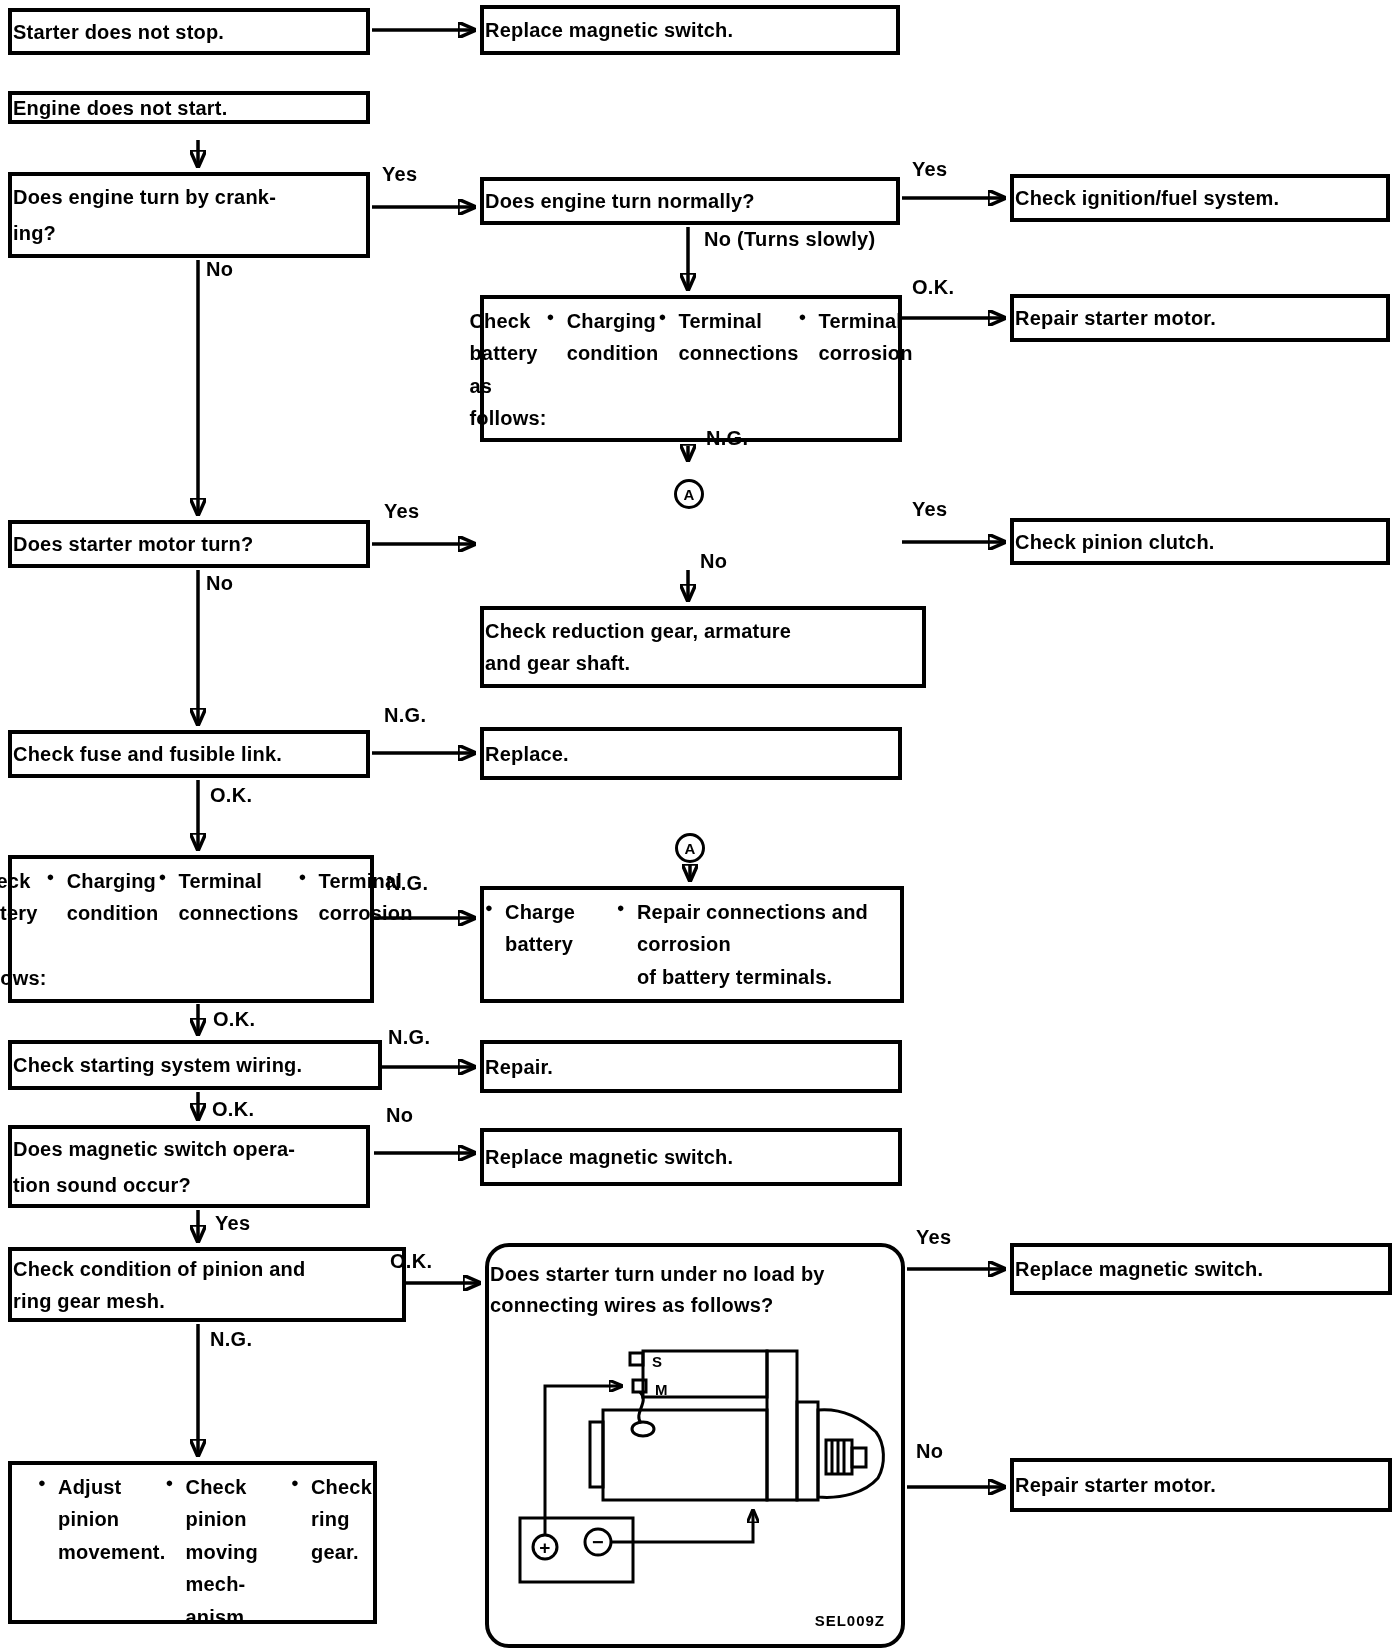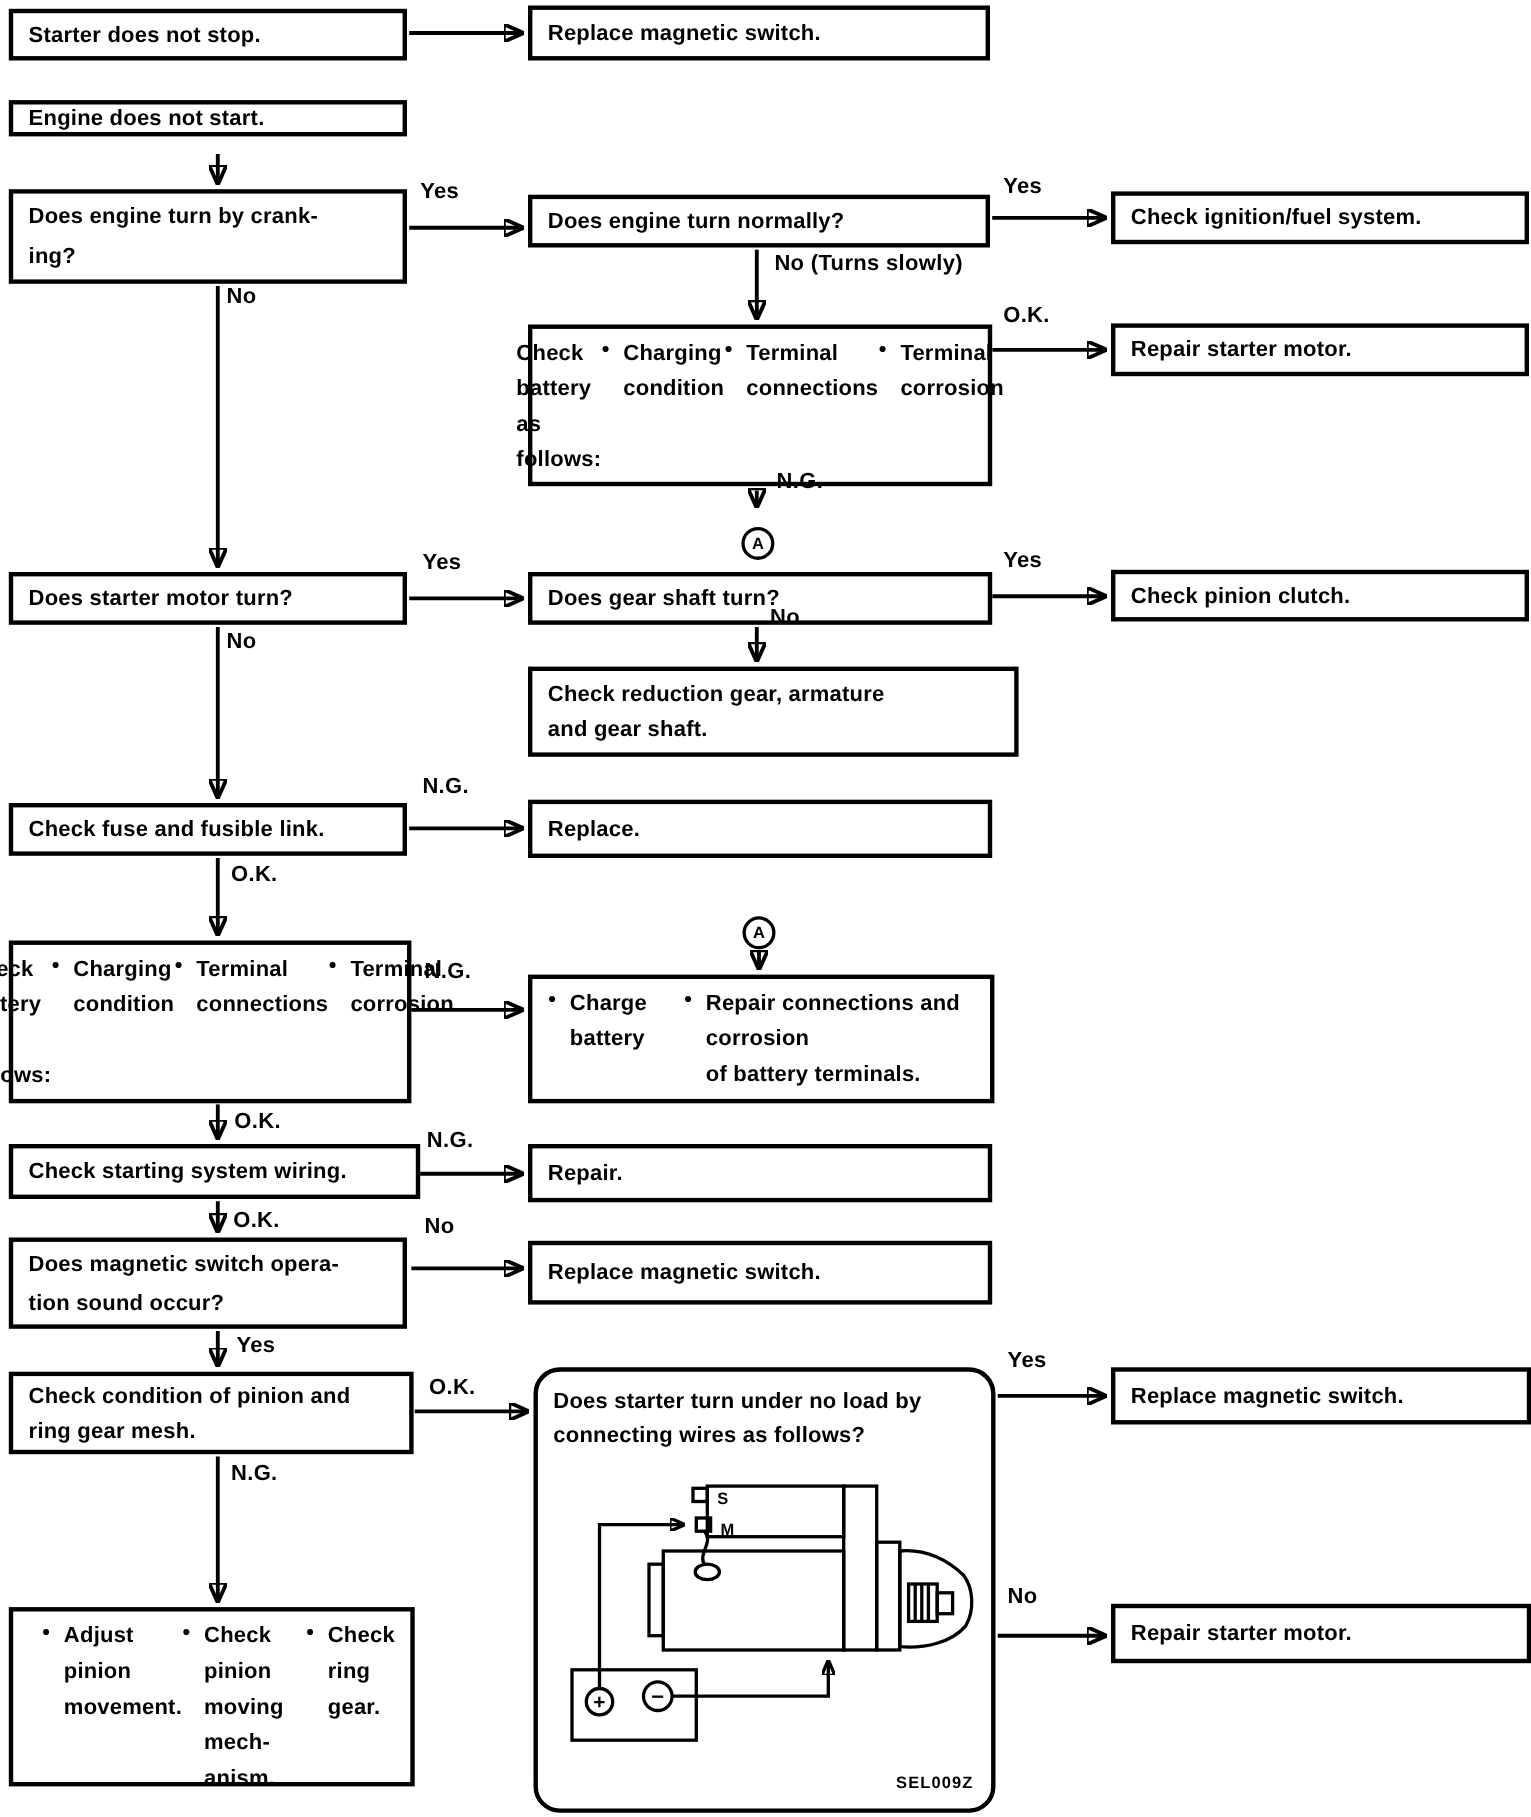--- a/index.html
+++ b/index.html
@@ -2,21 +2,21 @@
 <html><head>
 <meta charset="utf-8">
 <style>
   html,body{margin:0;padding:0;background:#fff;}
   .canvas{position:relative;width:1392px;height:1652px;background:#ffffff;
           font-family:"Liberation Sans",sans-serif;color:#000;overflow:hidden;}
   .wires{position:absolute;left:0;top:0;}
   .wires path{stroke:#000;stroke-width:3.5;fill:none;}
   .box{position:absolute;box-sizing:border-box;border:4px solid #000;background:#fff;
        display:flex;align-items:center;font-weight:700;font-size:20px;line-height:1.8;
-       padding:6px 14px;white-space:pre-line;letter-spacing:.2px;}
+       padding:6px 1px;white-space:pre-line;letter-spacing:.2px;}
   .box.col{flex-direction:row;align-items:stretch;justify-content:center;line-height:1.62;}
   .box.topalign{flex-direction:column;align-items:stretch;justify-content:flex-start;line-height:1.55;border-radius:24px;}
   .btitle{margin-bottom:2px;}
   .bitem{display:flex;gap:12px;}
   .dot{font-size:13px;line-height:inherit;transform:translateY(1px);}
   .elabel{position:absolute;font-weight:700;font-size:20px;white-space:nowrap;letter-spacing:.3px;}
   .acirc{position:absolute;width:30px;height:30px;border:3px solid #000;border-radius:50%;
          box-sizing:border-box;display:flex;align-items:center;justify-content:center;
          font-weight:700;font-size:15px;background:#fff;}
   .figcode{position:absolute;right:16px;bottom:12px;font-weight:700;font-size:15px;letter-spacing:1px;}
@@ -90,21 +90,20 @@
     <div class="bitem">
       <span class="dot">●</span>
       <span>Terminal corrosion</span>
     </div>
   </div>
 
   <div class="box" style="left:1010px;top:294px;width:380px;height:48px">Repair starter motor.</div>
 
   <div class="box" style="left:8px;top:520px;width:362px;height:48px">Does starter motor turn?</div>
 
-  <div class="box" style="left:480px;top:520px;width:422px;height:48px">Does gear shaft turn?</div>
 
   <div class="box" style="left:1010px;top:518px;width:380px;height:47px">Check pinion clutch.</div>
 
   <div class="box" style="left:480px;top:606px;width:446px;height:82px;line-height:1.6">Check reduction gear, armature
 and gear shaft.</div>
 
   <div class="box" style="left:8px;top:730px;width:362px;height:48px">Check fuse and fusible link.</div>
 
   <div class="box" style="left:480px;top:727px;width:422px;height:53px">Replace.</div>
 
@@ -138,21 +137,21 @@
 
   <div class="box" style="left:8px;top:1040px;width:374px;height:50px">Check starting system wiring.</div>
 
   <div class="box" style="left:8px;top:1125px;width:362px;height:83px">Does magnetic switch opera-
 tion sound occur?</div>
 
   <div class="box" style="left:480px;top:1040px;width:422px;height:53px">Repair.</div>
 
   <div class="box" style="left:480px;top:1128px;width:422px;height:58px">Replace magnetic switch.</div>
 
-  <div class="box" style="left:8px;top:1247px;width:368px;height:75px;line-height:1.6">Check condition of pinion and
+  <div class="box" style="left:8px;top:1247px;width:398px;height:75px;line-height:1.6">Check condition of pinion and
 ring gear mesh.</div>
 
   <div class="box topalign" style="left:485px;top:1243px;width:420px;height:405px;padding-top:12px">
     <div>Does starter turn under no load by
 connecting wires as follows?</div>
 
     
     <svg class="fig" width="412" height="310" viewBox="0 0 412 310">
       <defs>
         <marker id="farr" viewBox="0 0 14 12" markerWidth="14" markerHeight="12" refX="12" refY="6" orient="auto" markerUnits="userSpaceOnUse">

